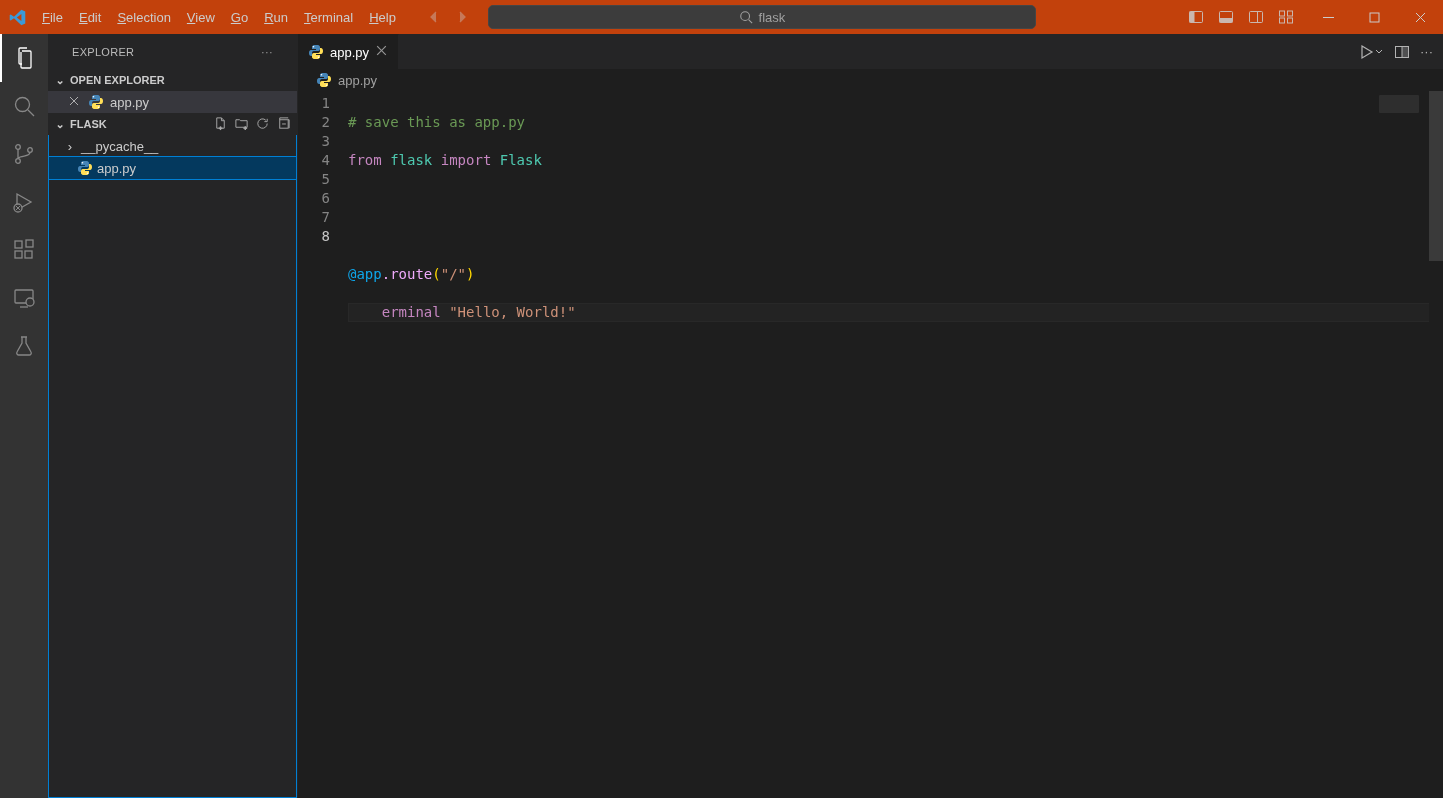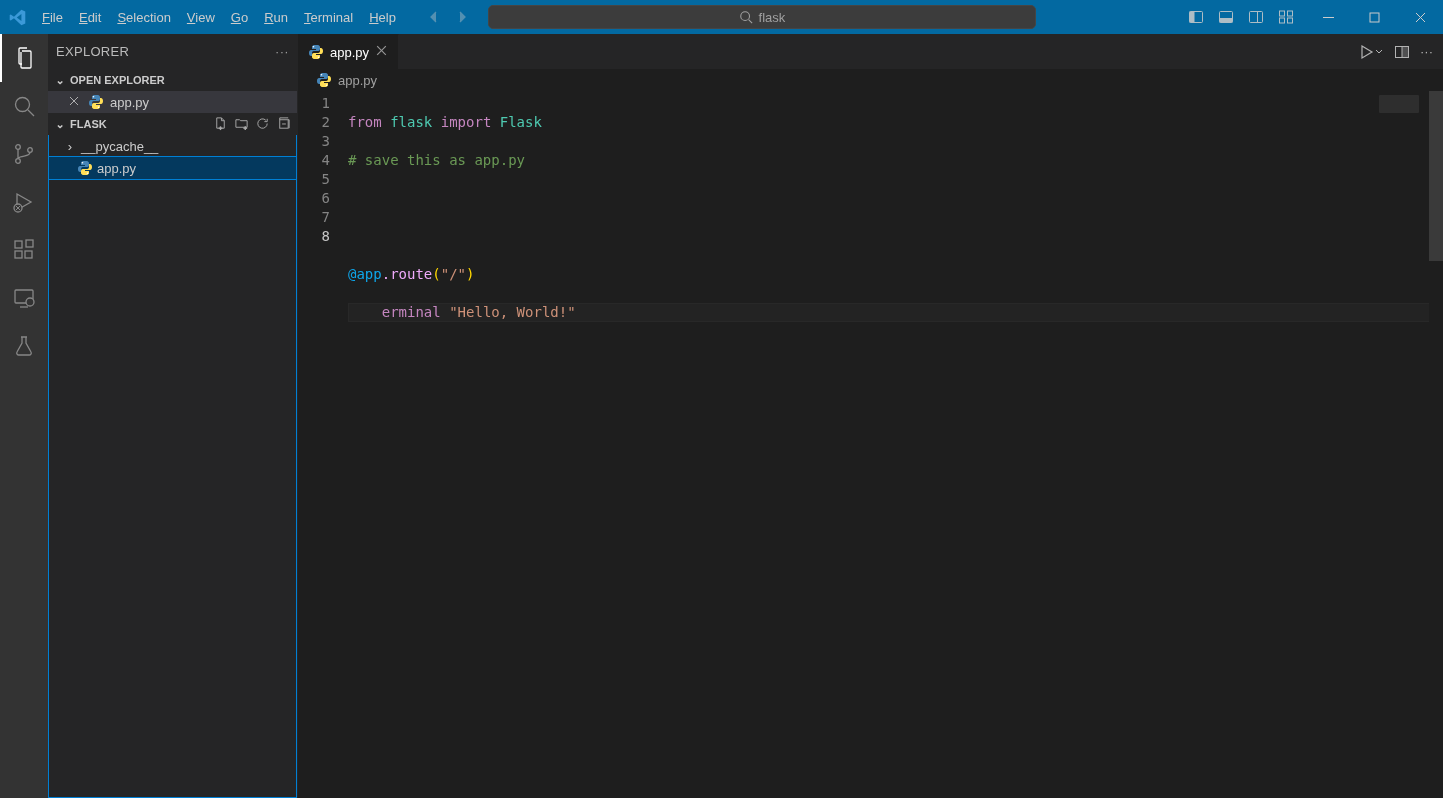--- a/index.html
+++ b/index.html
@@ -5,21 +5,21 @@
 * { margin:0; padding:0; box-sizing:border-box; }
 body {
   font-family: "Segoe UI", -apple-system, sans-serif;
   background:#1e1e1e; color:#cccccc;
   width:1443px; height:798px; overflow:hidden;
   display:flex; flex-direction:column;
   font-size:13px;
 }
 
 .titlebar {
-  height:34px; background:#0369a1;
+  height:34px; background:#c2410c;
   display:flex; align-items:center;
   user-select:none;
 }
 .logo-vscode { width:34px; display:flex; align-items:center; justify-content:center; }
 .menu { display:flex; }
 .menu .item { padding:0 8px; height:34px; display:flex; align-items:center; cursor:default; }
 .menu .mnemonic { text-decoration:underline; }
 .nav-arrows { display:flex; align-items:center; gap:4px; margin-left:18px; }
 .nav-arrows .arrow { width:24px; height:24px; display:flex; align-items:center; justify-content:center; opacity:.4; }
 .searchbox {
@@ -52,21 +52,21 @@
 .activitybar .aicon.active svg { opacity:1; }
 
 
 .sidebar {
   width:250px; background:#252526;
   display:flex; flex-direction:column;
   border-right:1px solid #00000000;
 }
 .sidebar .header {
   height:35px; display:flex; align-items:center; justify-content:space-between;
-  padding:0 8px; font-size:13px; letter-spacing:.3px; color:#bbbbbb;
+  padding:0 24px; font-size:11px; letter-spacing:.3px; color:#bbbbbb;
 }
 .sidebar .header .dots { opacity:.8; }
 .section-hdr {
   height:22px; display:flex; align-items:center;
   padding-left:4px; font-size:11px; font-weight:700; color:#cccccc;
   cursor:pointer; gap:2px;
 }
 .section-hdr .chev { width:16px; display:flex; justify-content:center; }
 .section-ws { position:relative; }
 .section-ws .ws-actions {
@@ -424,22 +424,22 @@
         <div class="ln">1</div>
         <div class="ln">2</div>
         <div class="ln">3</div>
         <div class="ln">4</div>
         <div class="ln">5</div>
         <div class="ln">6</div>
         <div class="ln">7</div>
         <div class="ln cur">8</div>
       </div>
       <div class="code">
+<div class="line"><span class="c-comment"># save this as app.py</span></div>
 <div class="line"><span class="c-key">from</span><span class="c-default"> </span><span class="c-mod">flask</span><span class="c-default"> </span><span class="c-key">import</span><span class="c-default"> </span><span class="c-mod">Flask</span></div>
-<div class="line"><span class="c-comment"># save this as app.py</span></div>
 <div class="line"></div>
 <div class="line"></div>
 <div class="line"><span class="c-func">@app</span><span class="c-default">.route</span><span class="c-paren">(</span><span class="c-str">"/"</span><span class="c-paren">)</span></div>
 <div class="line cur"><span class="c-default">    </span><span class="c-key">erminal</span><span class="c-default"> </span><span class="c-str">"Hello, World!"</span></div>
       </div>
       <div class="minimap">
           <div class="blob"></div>
         </div>
       <div class="scrollv">
           <div class="thumb"></div>

